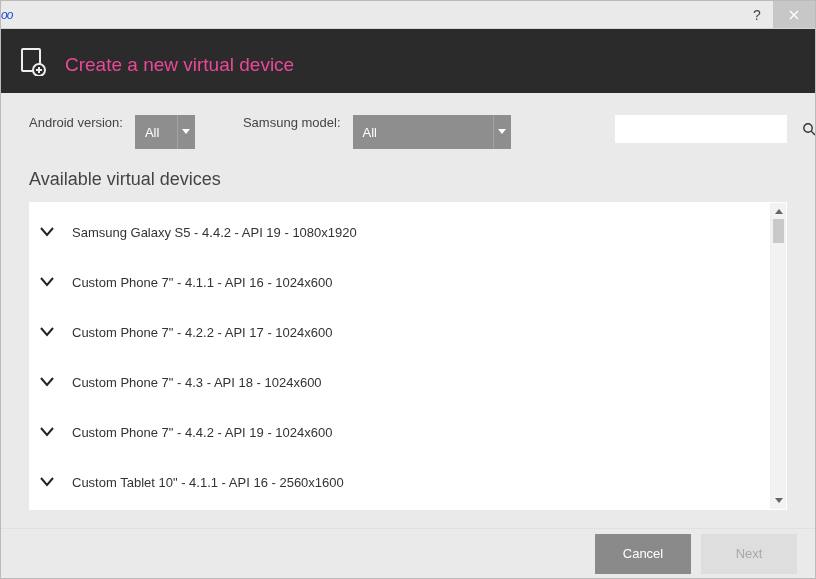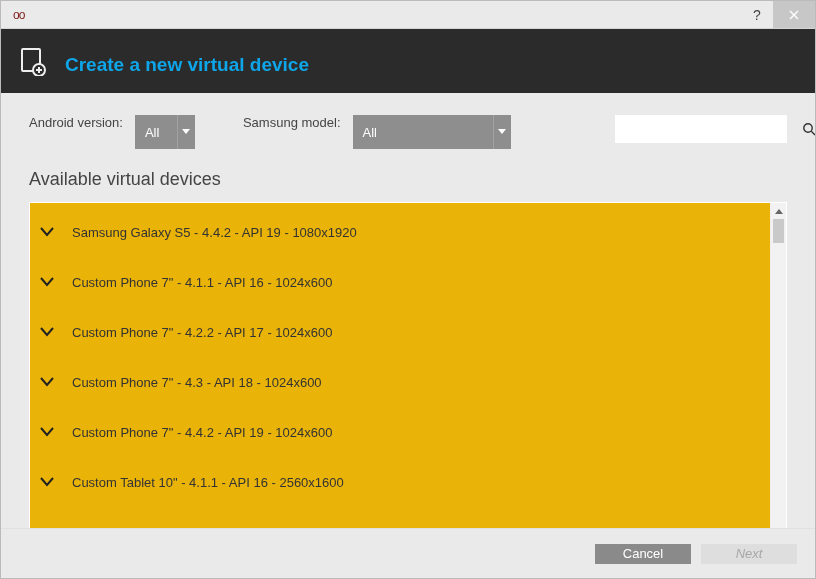--- a/index.html
+++ b/index.html
@@ -19,25 +19,26 @@
   
   .titlebar {
     height: 28px;
     display: flex;
     align-items: center;
     background: #eaeaea;
     border-bottom: 1px solid #d4d4d4;
     position: relative;
   }
   .titlebar .brand {
-    color: #7f1d1d;
+    color: #1d4ed8;
     font-size: 12px;
-    margin-left: 12px;
+    margin-left: 0;
     letter-spacing: -1px;
     font-weight: 400;
+    font-style: italic;
   }
   .titlebar .title {
     position: absolute;
     left: 0; right: 0;
     text-align: center;
     font-size: 14px;
     color: #444;
     pointer-events: none;
   }
   .titlebar .controls {
@@ -68,22 +69,22 @@
     background: #2b2b2b;
     color: #eee;
     height: 64px;
     display: flex;
     align-items: center;
     padding: 0 18px;
     gap: 16px;
   }
   .banner .htxt {
     font-size: 19px;
-    font-weight: 700;
-    color: #0ea5e9;
+    font-weight: 400;
+    color: #ec4899;
     margin-top: 8px;
   }
 
   
   .content {
     padding: 22px 28px 0 28px;
   }
 
   .filters {
     display: flex;
@@ -138,23 +139,23 @@
   .searchbox .sicon { color: #333; }
 
   .section-title {
     font-size: 18px;
     color: #444;
     margin-bottom: 12px;
   }
 
   .listwrap {
     position: relative;
-    background: #eab308;
+    background: #ffffff;
     border: 1px solid #fff;
-    height: 376px;
+    height: 308px;
     display: flex;
   }
   .listinner {
     flex: 1;
     overflow: hidden;
     padding-top: 4px;
   }
   .row {
     display: flex;
     align-items: center;
@@ -208,28 +209,28 @@
     display: flex;
     align-items: center;
     justify-content: flex-end;
     gap: 10px;
     padding: 0 18px;
     border-top: 1px solid #e0e0e0;
     background: #eaeaea;
   }
   .btn {
     min-width: 96px;
-    height: 20px;
+    height: 40px;
     display: flex;
     align-items: center;
     justify-content: center;
     font-size: 13px;
   }
   .btn.primary { background: #8a8a8a; color: #fff; }
-  .btn.disabled { background: #dedede; color: #a8a8a8; font-style: italic; }
+  .btn.disabled { background: #dedede; color: #a8a8a8; }
 
   svg { display: block; }
 </style>
 </head>
 <body>
 
 <div class="titlebar">
   <span class="brand">oo</span>
   <div class="controls">
     <div class="help">

